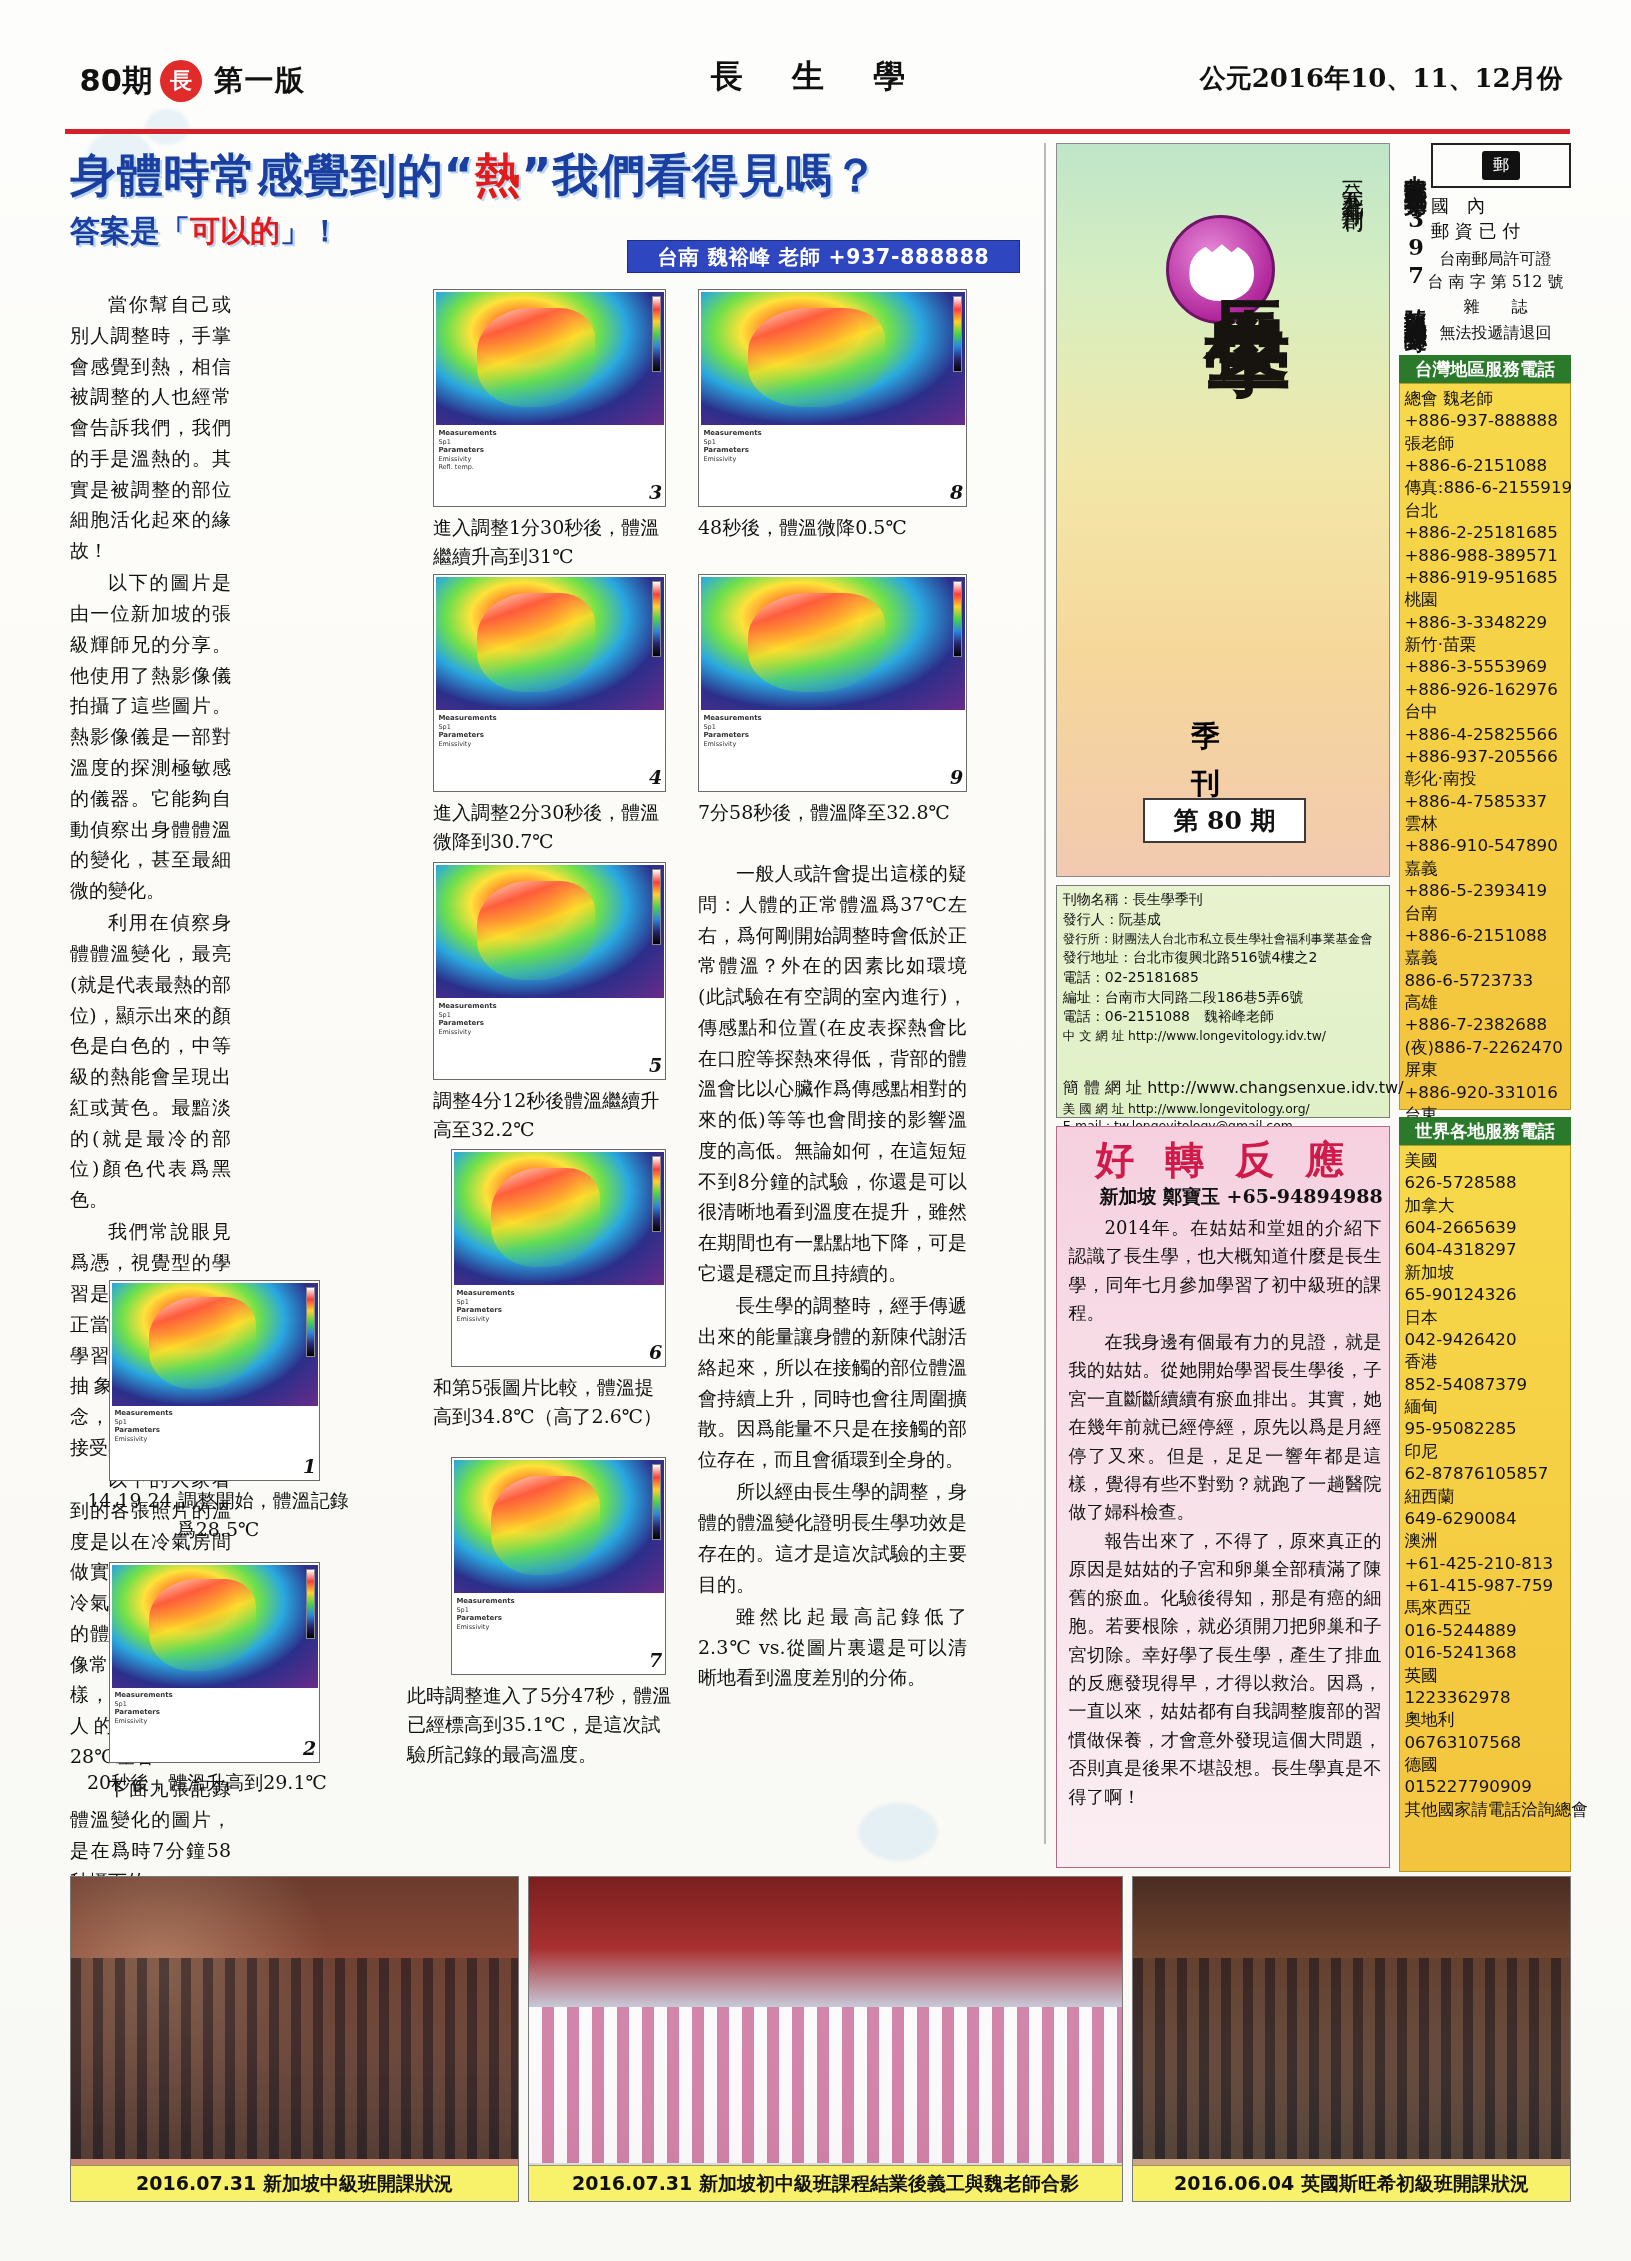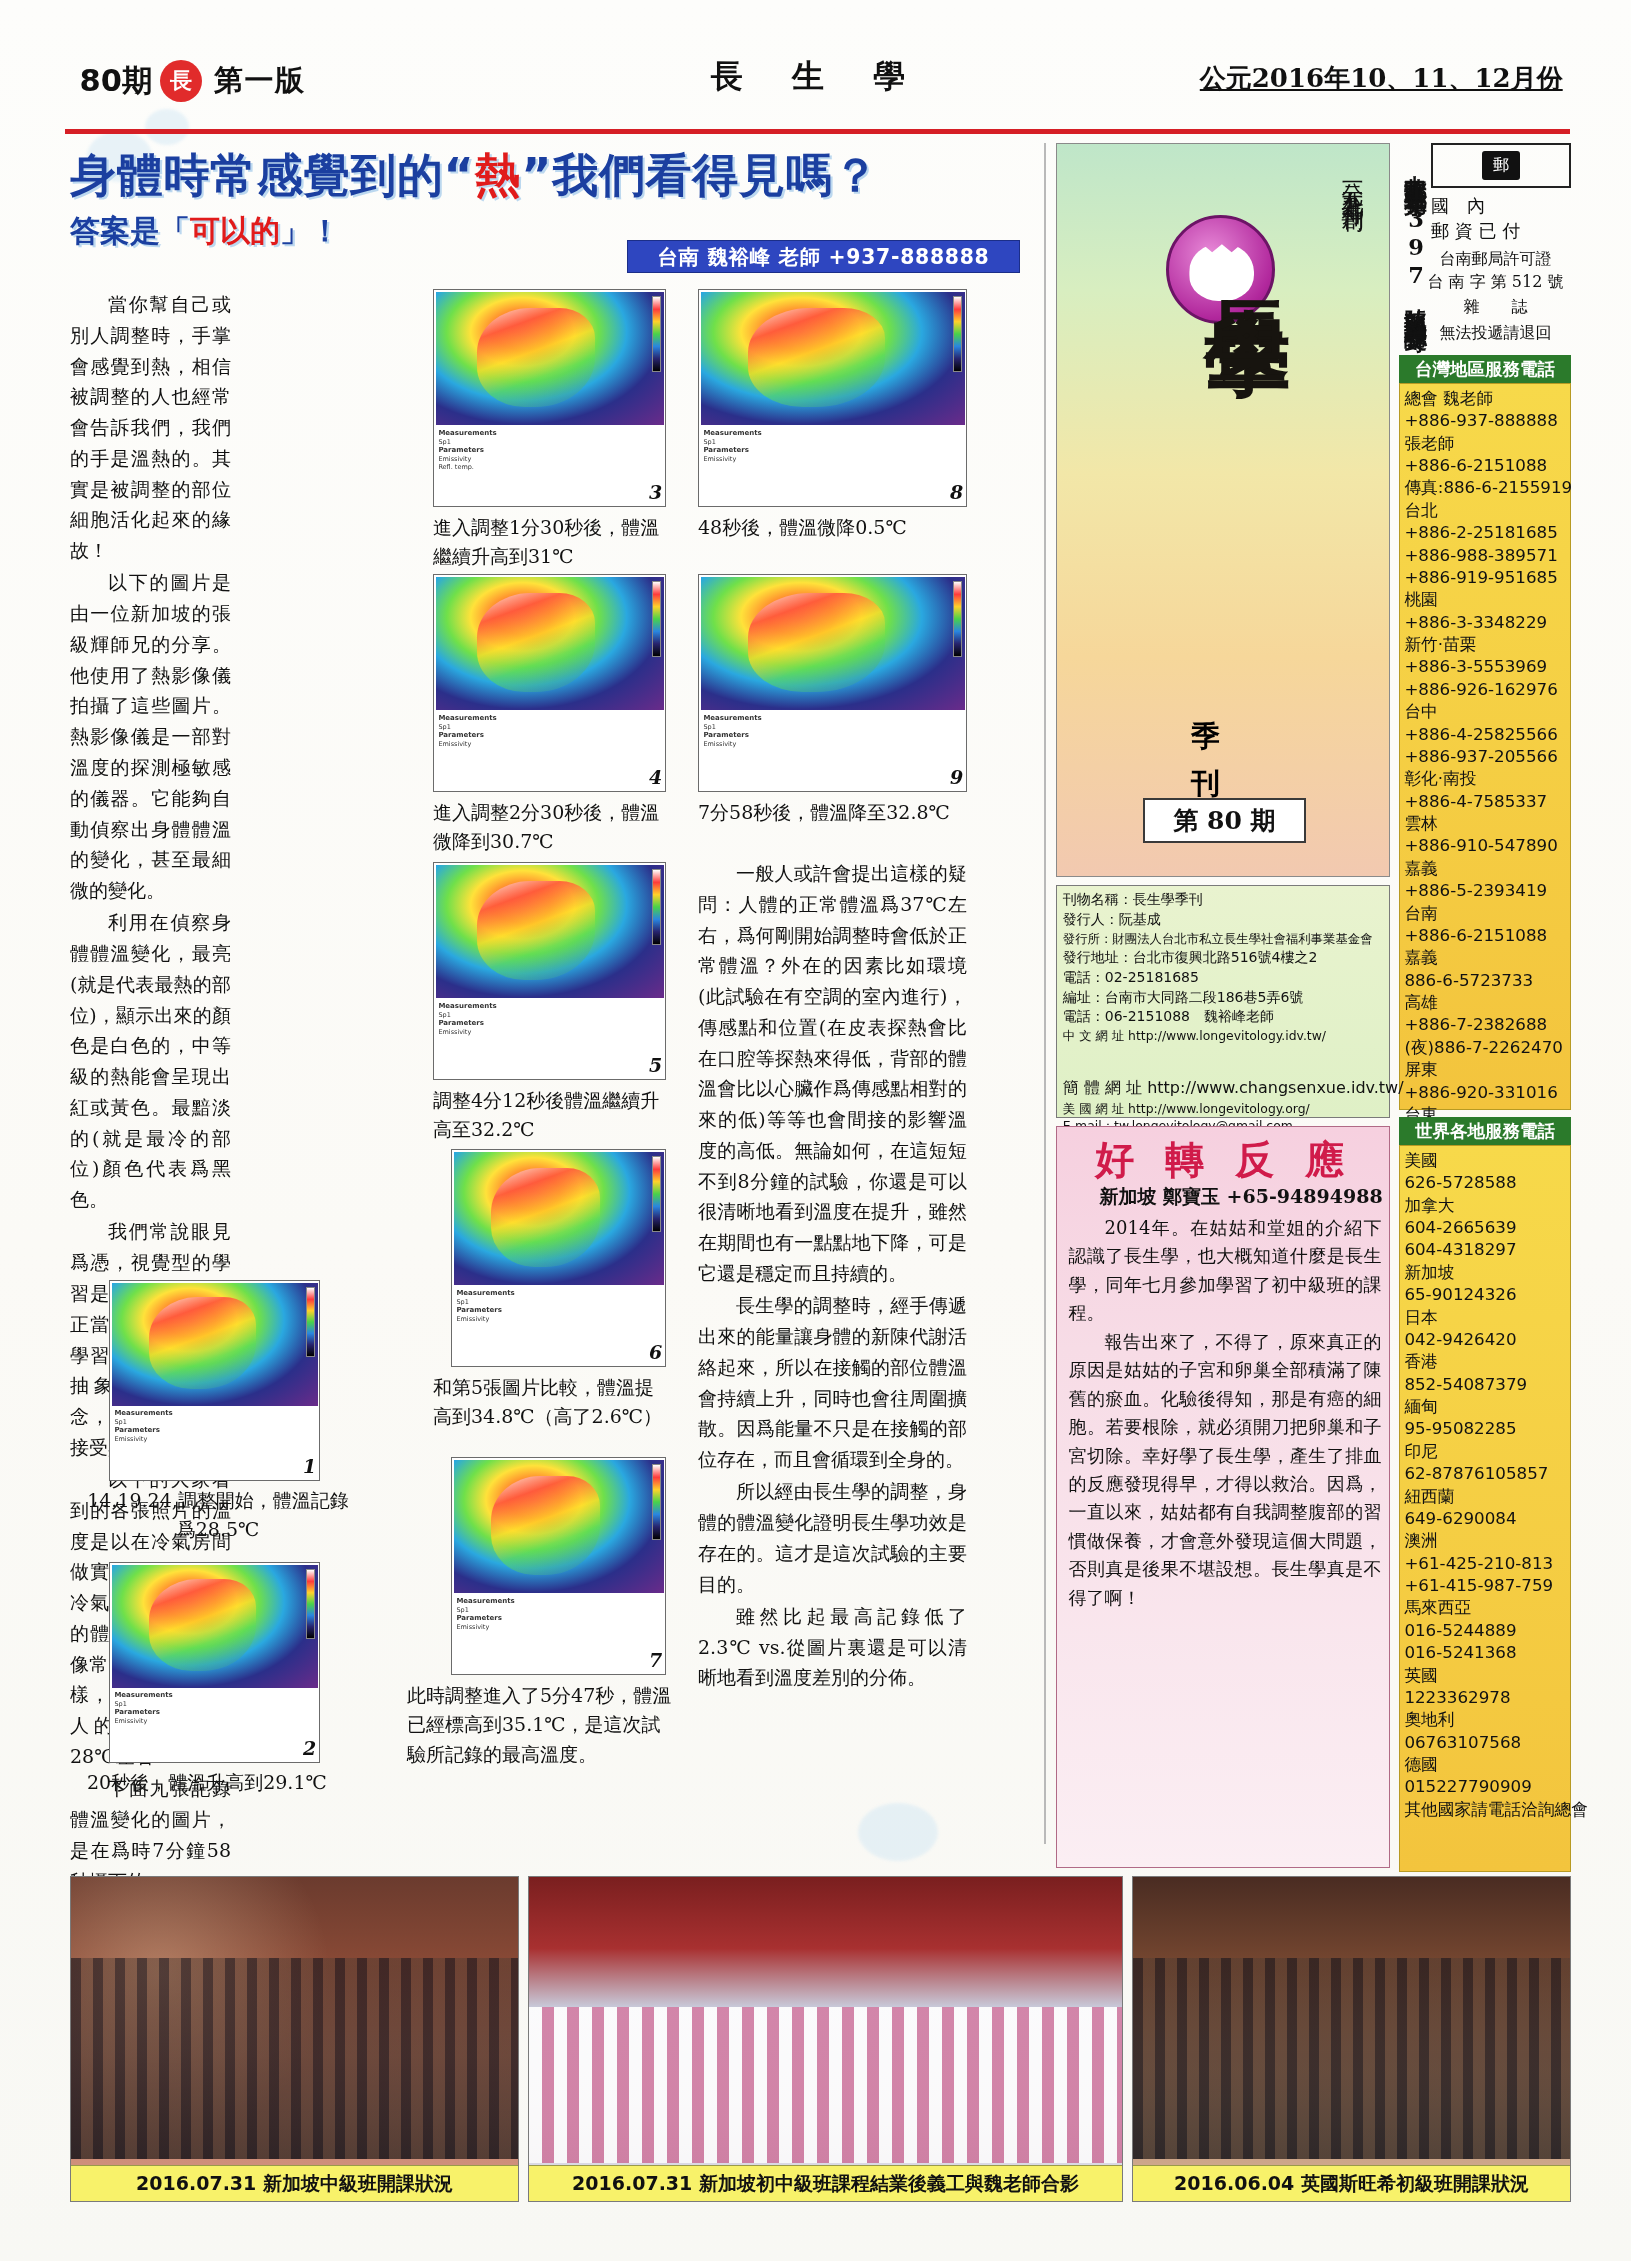--- a/index.html
+++ b/index.html
@@ -21,21 +21,21 @@
   
   .masthead { position:absolute; left:65px; top:51px; width:1505px; height:73px; }
   .mh-issue { position:absolute; left:14.5px; top:10.2px; font-size:30.5px; font-weight:bold; font-family:"DejaVu Sans", sans-serif; color:#111; }
   .mh-logo {
     position:absolute; left:95px; top:8.7px; width:42px; height:42px; border-radius:50%;
     background:#e12b2b; color:#fff; display:flex; align-items:center; justify-content:center;
     font-size:22px; font-weight:bold;
   }
   .mh-sub { position:absolute; left:149px; top:10.2px; font-size:29px; font-weight:bold; color:#111; letter-spacing:1.5px; }
   .mh-title { position:absolute; left:0; top:4.4px; width:1505px; text-align:center; font-size:32px; font-weight:bold; letter-spacing:19px; color:#111; }
-  .mh-date { position:absolute; right:7.3px; top:10.2px; font-size:26px; color:#111; font-weight:600;text-decoration:underline; }
+  .mh-date { position:absolute; right:7.3px; top:10.2px; font-size:26px; color:#111; font-weight:600; }
   .mh-rule { position:absolute; left:65px; top:129px; width:1505px; height:5.1px; background:#d61f26; }
 
   
   .headline-wrap { position:absolute; left:70px; top:145px; width:967px; height:116px; }
   .headline {
     font-family:"DejaVu Sans", sans-serif;
     font-size:46px; font-weight:bold; color:#1b3fa0;
     letter-spacing:0.7px; white-space:nowrap;
     text-shadow: 2.2px 2.2px 0 #bcd8ef;
   }
@@ -486,20 +486,21 @@
       <div>黃 建 銘 醫 師：06-6852737</div>
       <div>劉 永 輝 醫 師：07-6074379</div>
       <div>阮 基 成 醫 師：02-26325167</div>
     </div>
 
     <div class="hz-box">
       <div class="hz-title">好 轉 反 應</div>
       <div class="hz-by">新加坡 鄭寶玉 +65-94894988</div>
       <div class="hz-text">
         <p>2014年。在姑姑和堂姐的介紹下認識了長生學，也大概知道什麼是長生學，同年七月參加學習了初中級班的課程。</p>
+        <p>在我身邊有個最有力的見證，就是我的姑姑。從她開始學習長生學後，子宮一直斷斷續續有瘀血排出。其實，她在幾年前就已經停經，原先以爲是月經停了又來。但是，足足一響年都是這樣，覺得有些不對勁？就跑了一趟醫院做了婦科檢查。</p>
         <p>報告出來了，不得了，原來真正的原因是姑姑的子宮和卵巢全部積滿了陳舊的瘀血。化驗後得知，那是有癌的細胞。若要根除，就必須開刀把卵巢和子宮切除。幸好學了長生學，產生了排血的反應發現得早，才得以救治。因爲，一直以來，姑姑都有自我調整腹部的習慣做保養，才會意外發現這個大問題，否則真是後果不堪設想。長生學真是不得了啊！</p>
       </div>
     </div>
 
   </div>
 
   <div class="photos">
     <div class="photo p1">
       <div class="scene"></div>
       <div class="crowd"></div>

